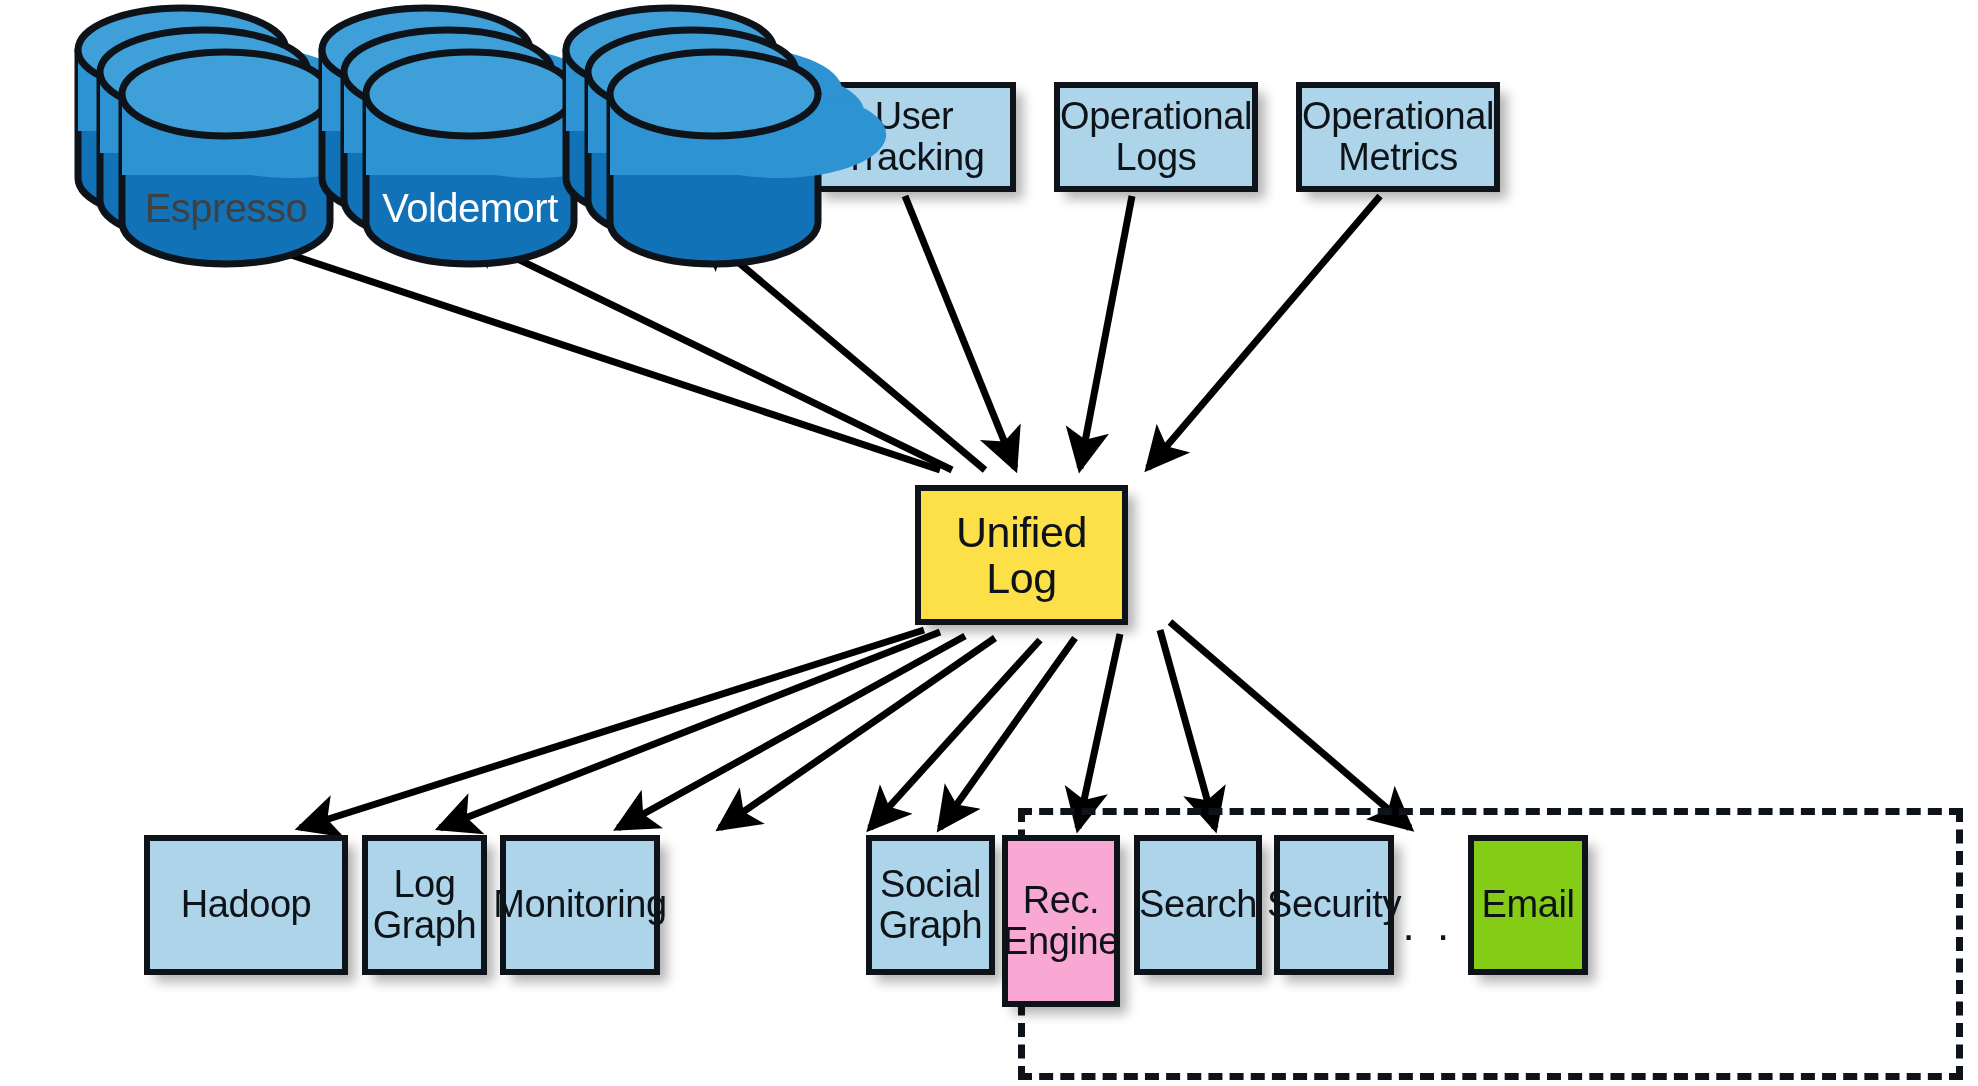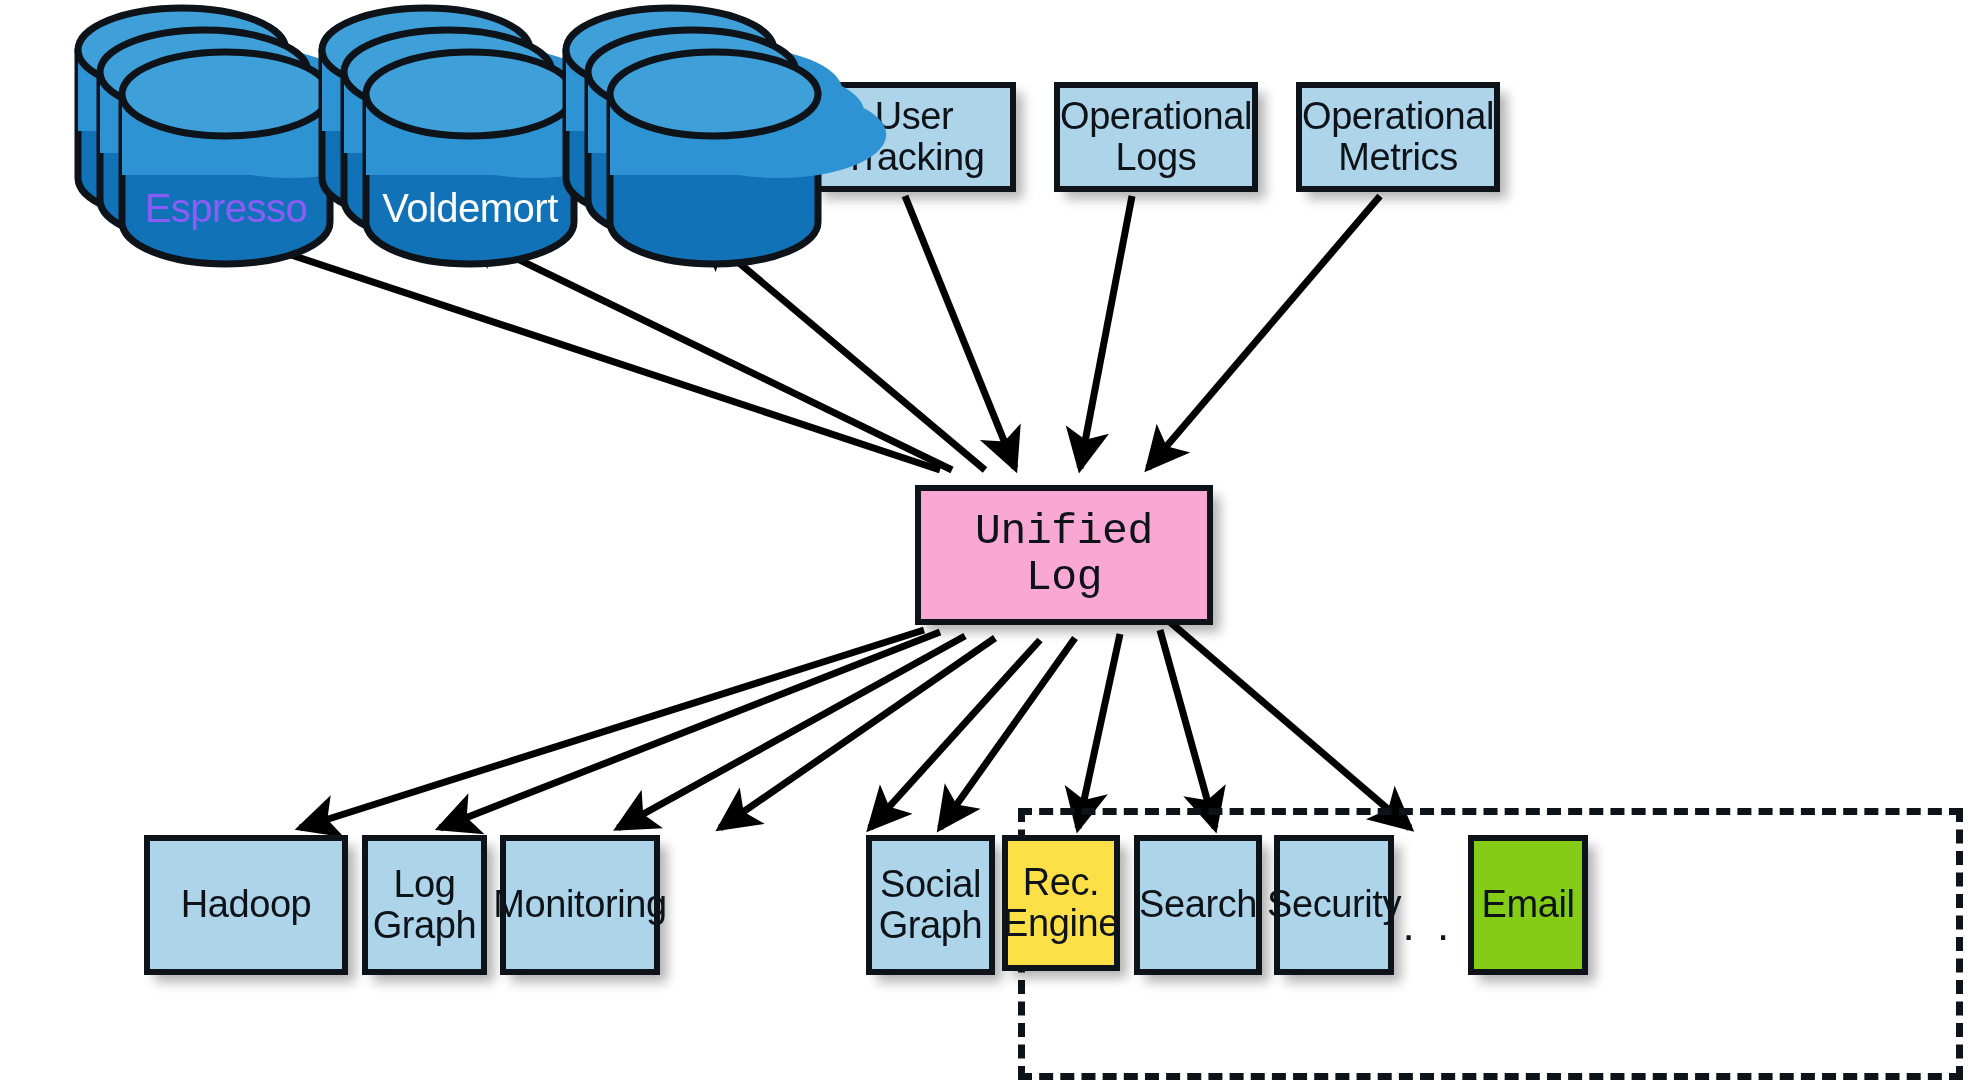--- a/index.html
+++ b/index.html
@@ -157,21 +157,21 @@
             <path d="M 0,42 L 0,170 A 104,42 0 0 0 208,170 L 208,42 Z" fill="#1272b8" stroke="#0d1318" stroke-width="7" stroke-linejoin="round"></path>
             <path d="M 0,42 L 0,122.96 L 128.96,122.96 A 104,42 0 0 0 208,42 Z" fill="#2e93d2" stroke="none"></path>
             <ellipse cx="104" cy="42" rx="104" ry="42" fill="#3f9fd8" stroke="#0d1318" stroke-width="7"></ellipse>
           </g>
           <g transform="translate(44,44)">
             <path d="M 0,42 L 0,170 A 104,42 0 0 0 208,170 L 208,42 Z" fill="#1272b8" stroke="#0d1318" stroke-width="7" stroke-linejoin="round"></path>
             <path d="M 0,42 L 0,122.96 L 128.96,122.96 A 104,42 0 0 0 208,42 Z" fill="#2e93d2" stroke="none"></path>
             <ellipse cx="104" cy="42" rx="104" ry="42" fill="#3f9fd8" stroke="#0d1318" stroke-width="7"></ellipse>
           </g>
         </svg>
-        <div class="dblabel" style="top: 178px; left: 44px; width: 208px; color: #8b5cf6;">Espresso</div>
+        <div class="dblabel" style="top: 178px; left: 44px; width: 208px; color: #404040;">Espresso</div>
       </div>
       <div class="dbstack" style="left: 322px; top: 8px; width: 252px; height: 256px;">
         <svg width="252" height="256" viewBox="0 0 252 256">
           <g transform="translate(0,0)">
             <path d="M 0,42 L 0,170 A 104,42 0 0 0 208,170 L 208,42 Z" fill="#1272b8" stroke="#0d1318" stroke-width="7" stroke-linejoin="round"></path>
             <path d="M 0,42 L 0,122.96 L 128.96,122.96 A 104,42 0 0 0 208,42 Z" fill="#2e93d2" stroke="none"></path>
             <ellipse cx="104" cy="42" rx="104" ry="42" fill="#3f9fd8" stroke="#0d1318" stroke-width="7"></ellipse>
           </g>
           <g transform="translate(22,22)">
             <path d="M 0,42 L 0,170 A 104,42 0 0 0 208,170 L 208,42 Z" fill="#1272b8" stroke="#0d1318" stroke-width="7" stroke-linejoin="round"></path>
@@ -209,38 +209,38 @@
         <span class="lbl">User Tracking</span>
       </div>
       <div class="box source" style="left: 1054px; top: 82px; width: 204px; height: 110px; background: rgb(174, 212, 233); border-color: rgb(13, 19, 24);">
         <span class="lbl">Operational
 Logs</span>
       </div>
       <div class="box source" style="left: 1296px; top: 82px; width: 204px; height: 110px; background: rgb(174, 212, 233); border-color: rgb(13, 19, 24);">
         <span class="lbl">Operational
 Metrics</span>
       </div>
-      <div class="box hub" style="left: 915px; top: 485px; width: 298px; height: 140px; background: #f9a8d4; border-color: rgb(13, 19, 24); font-family: Liberation Mono, monospace;">
+      <div class="box hub" style="left: 915px; top: 485px; width: 213px; height: 140px; background: #fde047; border-color: rgb(13, 19, 24);">
         <span class="lbl">Unified Log</span>
       </div>
       <div class="box sink" style="left: 100px; top: 835px; width: 204px; height: 140px; background: rgb(174, 212, 233); border-color: rgb(13, 19, 24);">
         <span class="lbl">Hadoop</span>
       </div>
       <div class="box sink" style="left: 318px; top: 835px; width: 125px; height: 140px; background: rgb(174, 212, 233); border-color: rgb(13, 19, 24);">
         <span class="lbl">Log
 Graph</span>
       </div>
       <div class="box sink" style="left: 456px; top: 835px; width: 160px; height: 140px; background: rgb(174, 212, 233); border-color: rgb(13, 19, 24);">
         <span class="lbl">Monitoring</span>
       </div>
       <div class="box sink" style="left: 822px; top: 835px; width: 129px; height: 140px; background: rgb(174, 212, 233); border-color: rgb(13, 19, 24);">
         <span class="lbl">Social
 Graph</span>
       </div>
-      <div class="box sink" style="left: 958px; top: 835px; width: 118px; height: 136px; background: #fde047; border-color: rgb(13, 19, 24);">
+      <div class="box sink" style="left: 958px; top: 835px; width: 118px; height: 172px; background: #f9a8d4; border-color: rgb(13, 19, 24);">
         <span class="lbl">Rec.
 Engine</span>
       </div>
       <div class="box sink" style="left: 1090px; top: 835px; width: 128px; height: 140px; background: rgb(174, 212, 233); border-color: rgb(13, 19, 24);">
         <span class="lbl">Search</span>
       </div>
       <div class="box sink" style="left: 1230px; top: 835px; width: 120px; height: 140px; background: rgb(174, 212, 233); border-color: rgb(13, 19, 24);">
         <span class="lbl">Security</span>
       </div>
       <div class="box sink" style="left: 1424px; top: 835px; width: 120px; height: 140px; background: #84cc16; border-color: rgb(13, 19, 24);">

